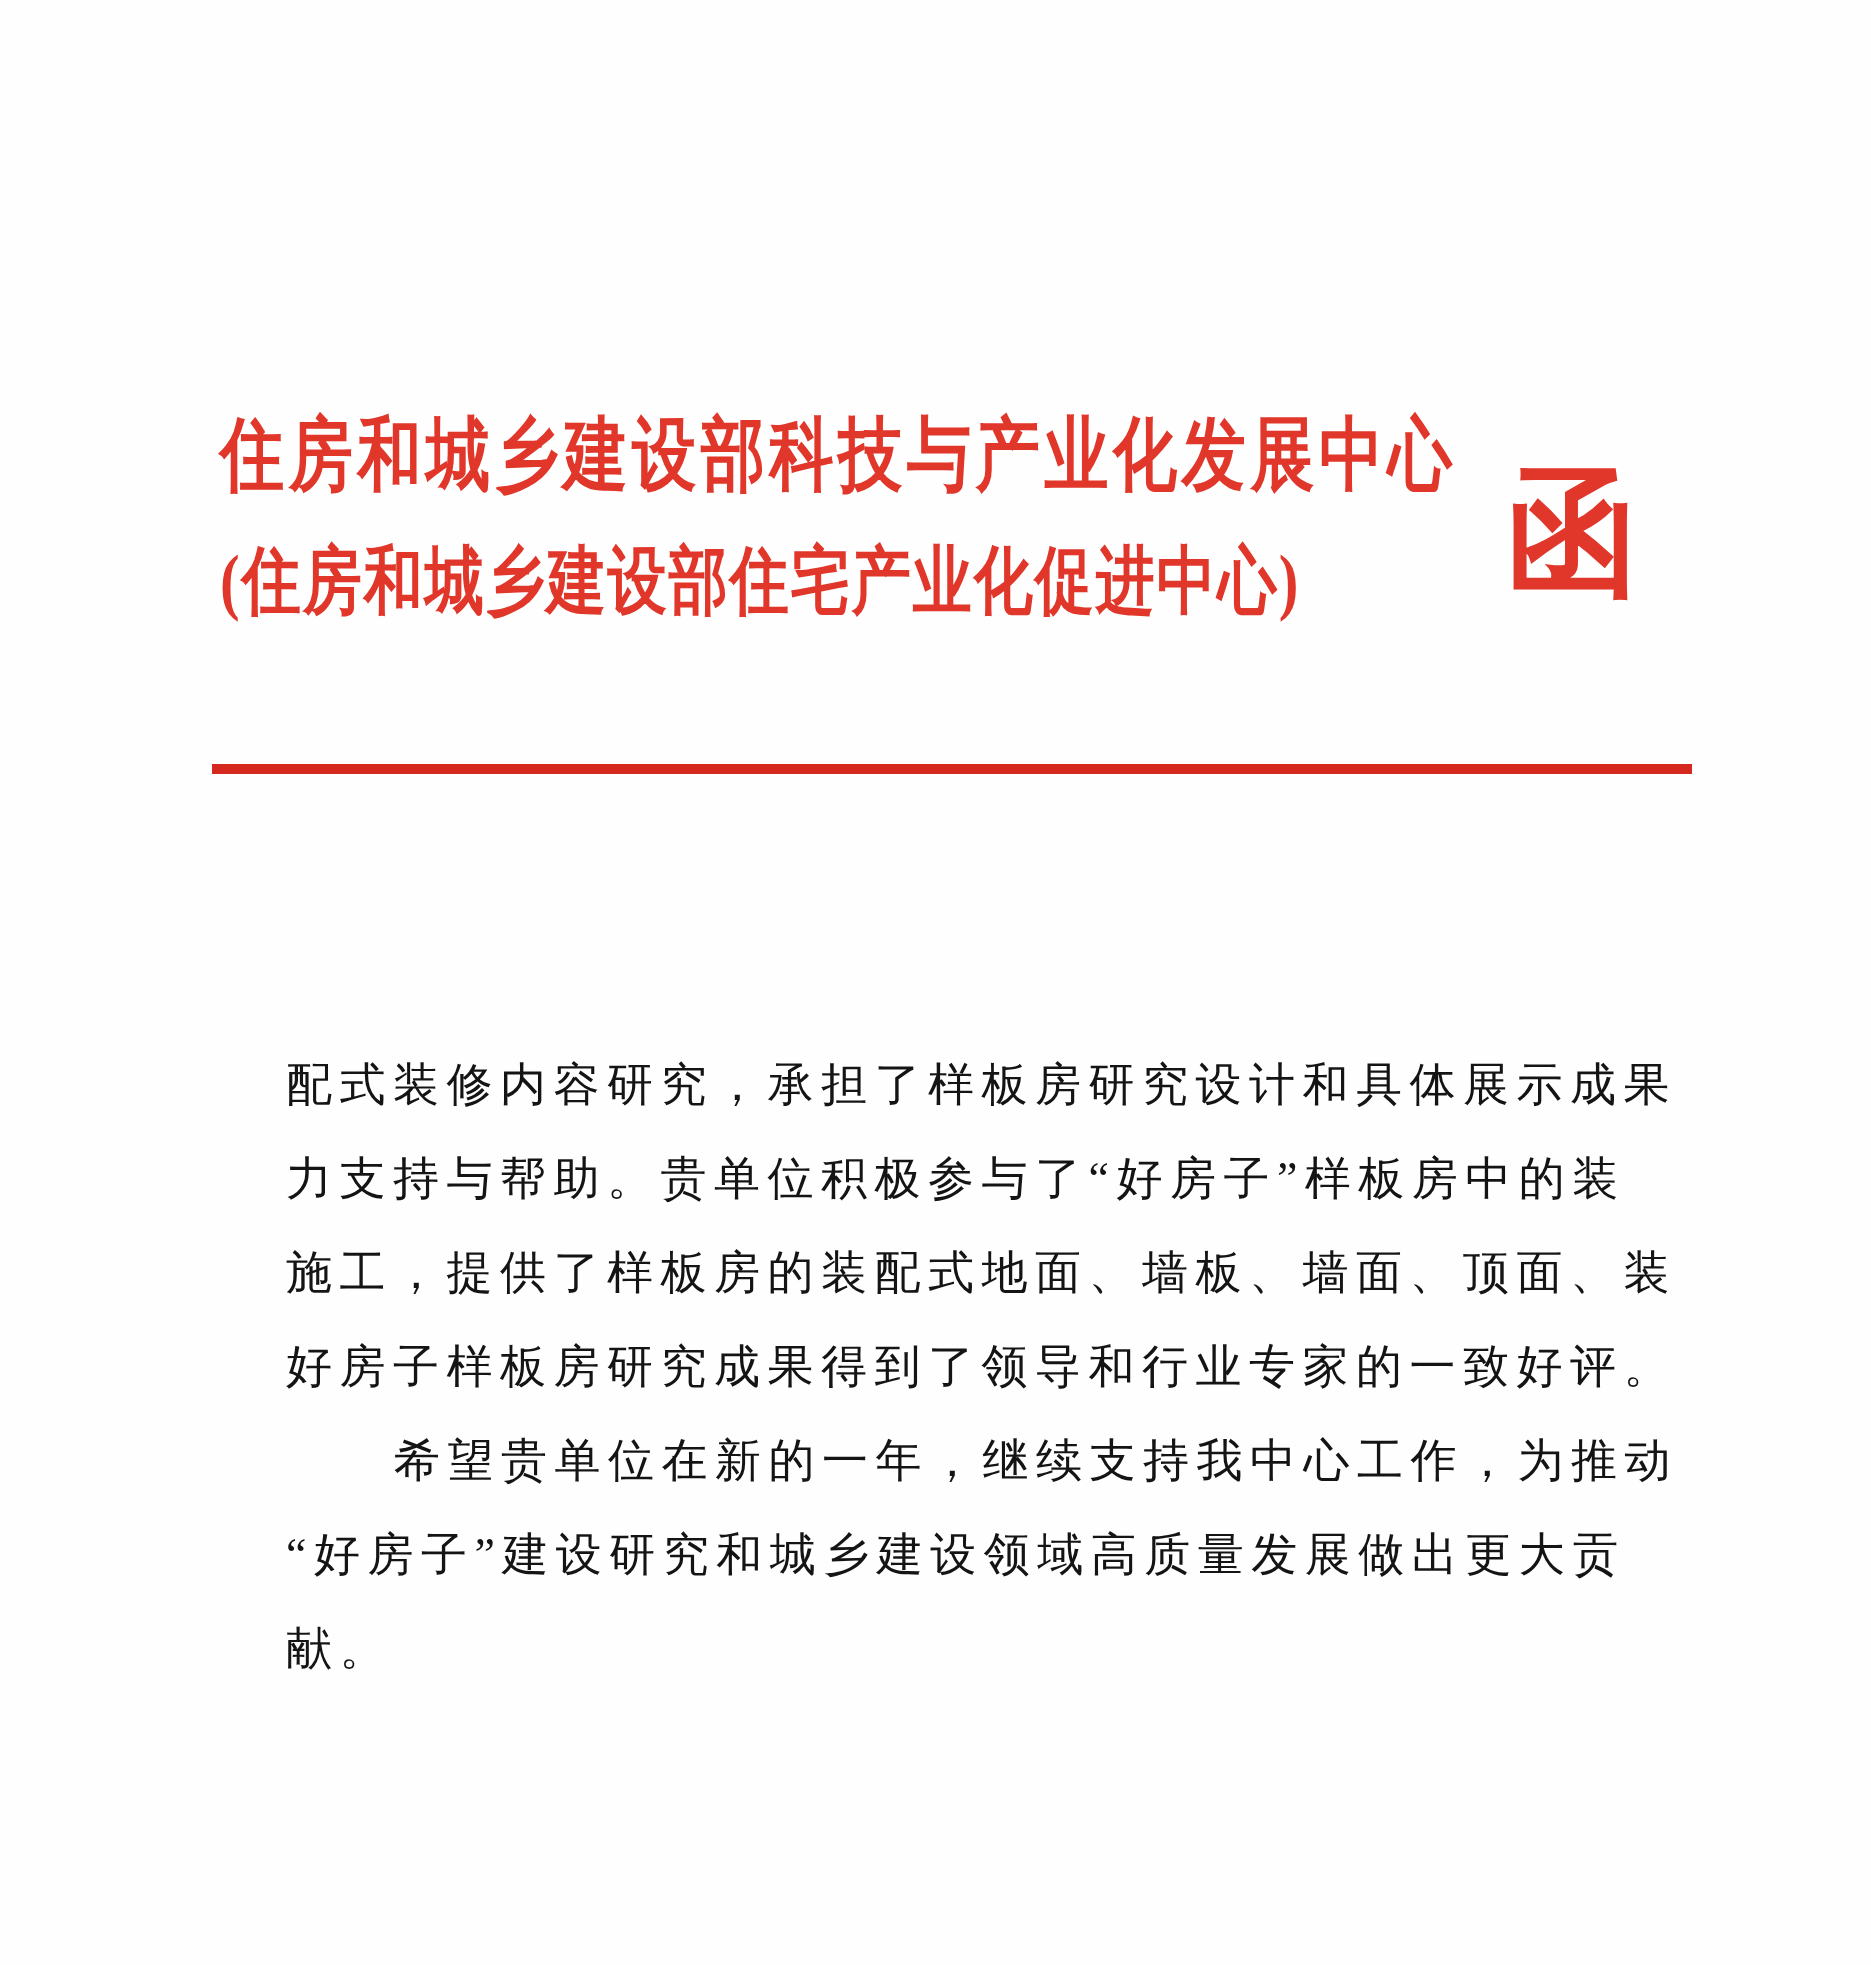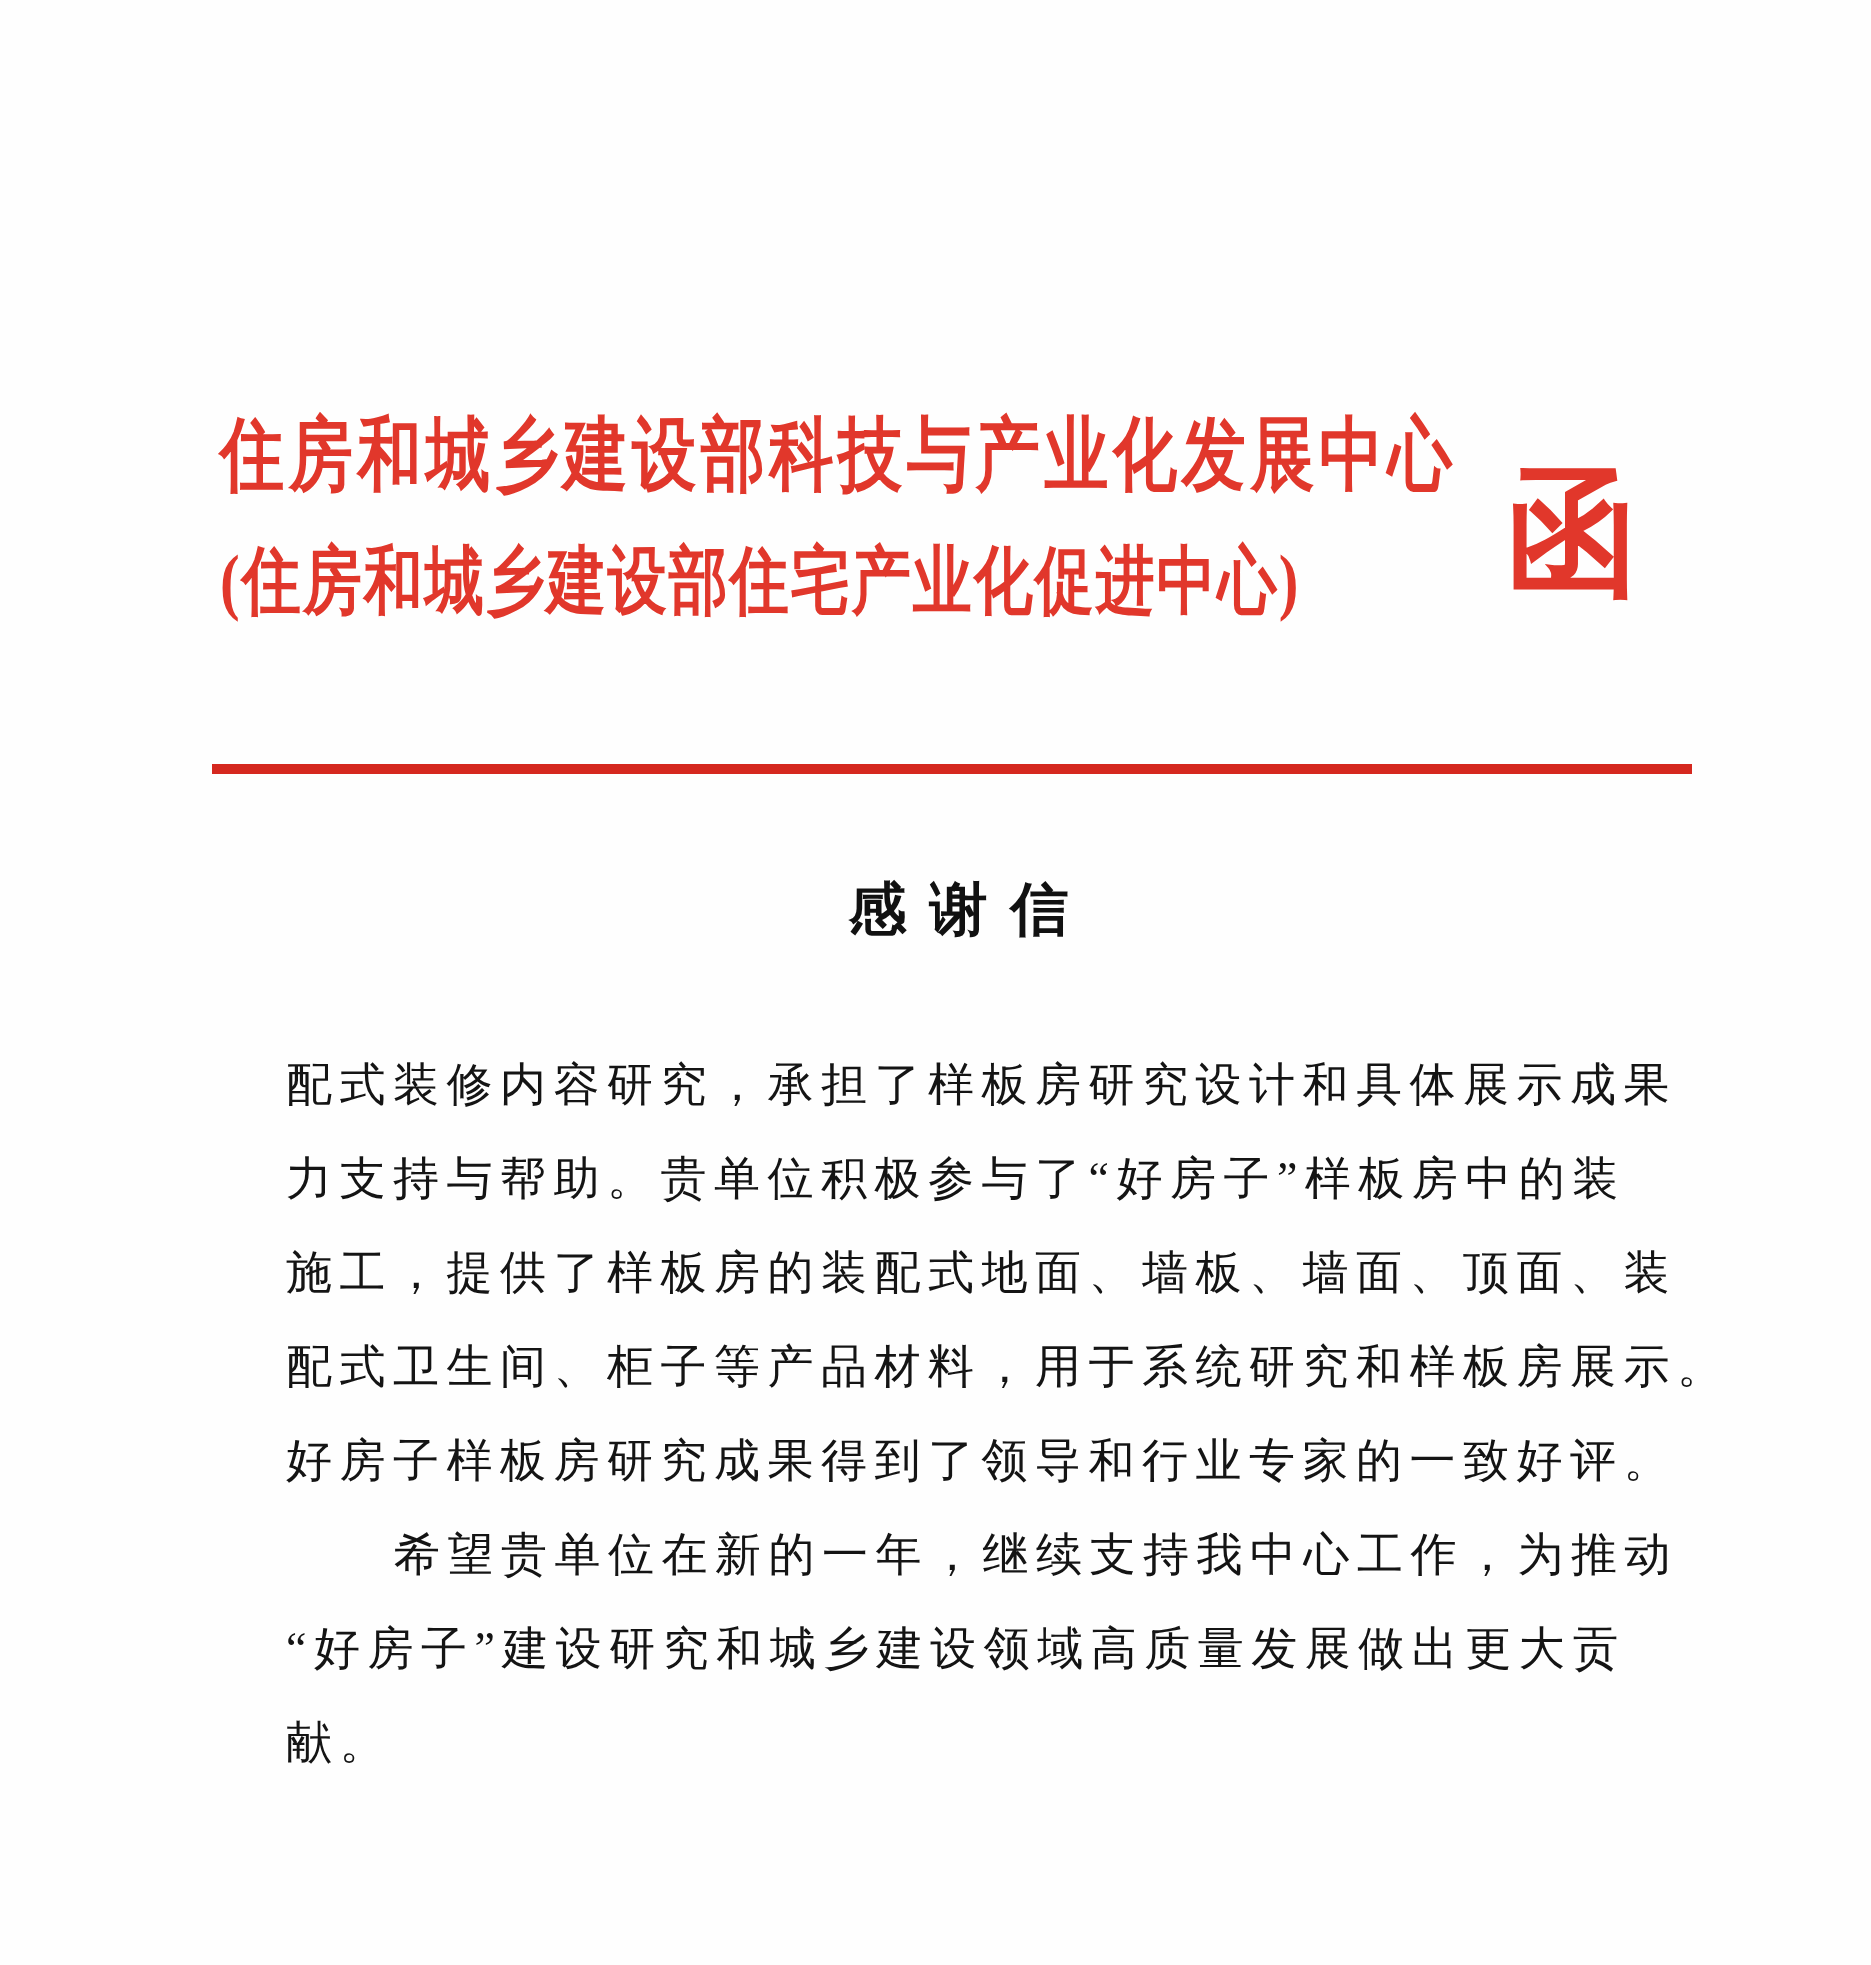--- a/index.html
+++ b/index.html
@@ -55,27 +55,25 @@
   <header class="letterhead">
     <div class="lh-text">
       <div class="lh1">住房和城乡建设部科技与产业化发展中心</div>
       <div class="lh2">(住房和城乡建设部住宅产业化促进中心)</div>
     </div>
     <div class="doc-type">函</div>
   </header>
 
   <div class="rule"></div>
 
-  <h1 class="title">感谢信</h1>
 
   <main class="body-block">
     <div class="line">配式装修内容研究，承担了样板房研究设计和具体展示成果</div>
     <div class="line">力支持与帮助。贵单位积极参与了“好房子”样板房中的装</div>
     <div class="line">施工，提供了样板房的装配式地面、墙板、墙面、顶面、装</div>
-    <div class="line">配式卫生间、柜子等产品材料，用于系统研究和样板房展示。</div>
     <div class="line">好房子样板房研究成果得到了领导和行业专家的一致好评。</div>
     <div class="line indent">希望贵单位在新的一年，继续支持我中心工作，为推动</div>
     <div class="line">“好房子”建设研究和城乡建设领域高质量发展做出更大贡</div>
     <div class="line">献。</div>
 
   </main>
 
 </div>
 
 

